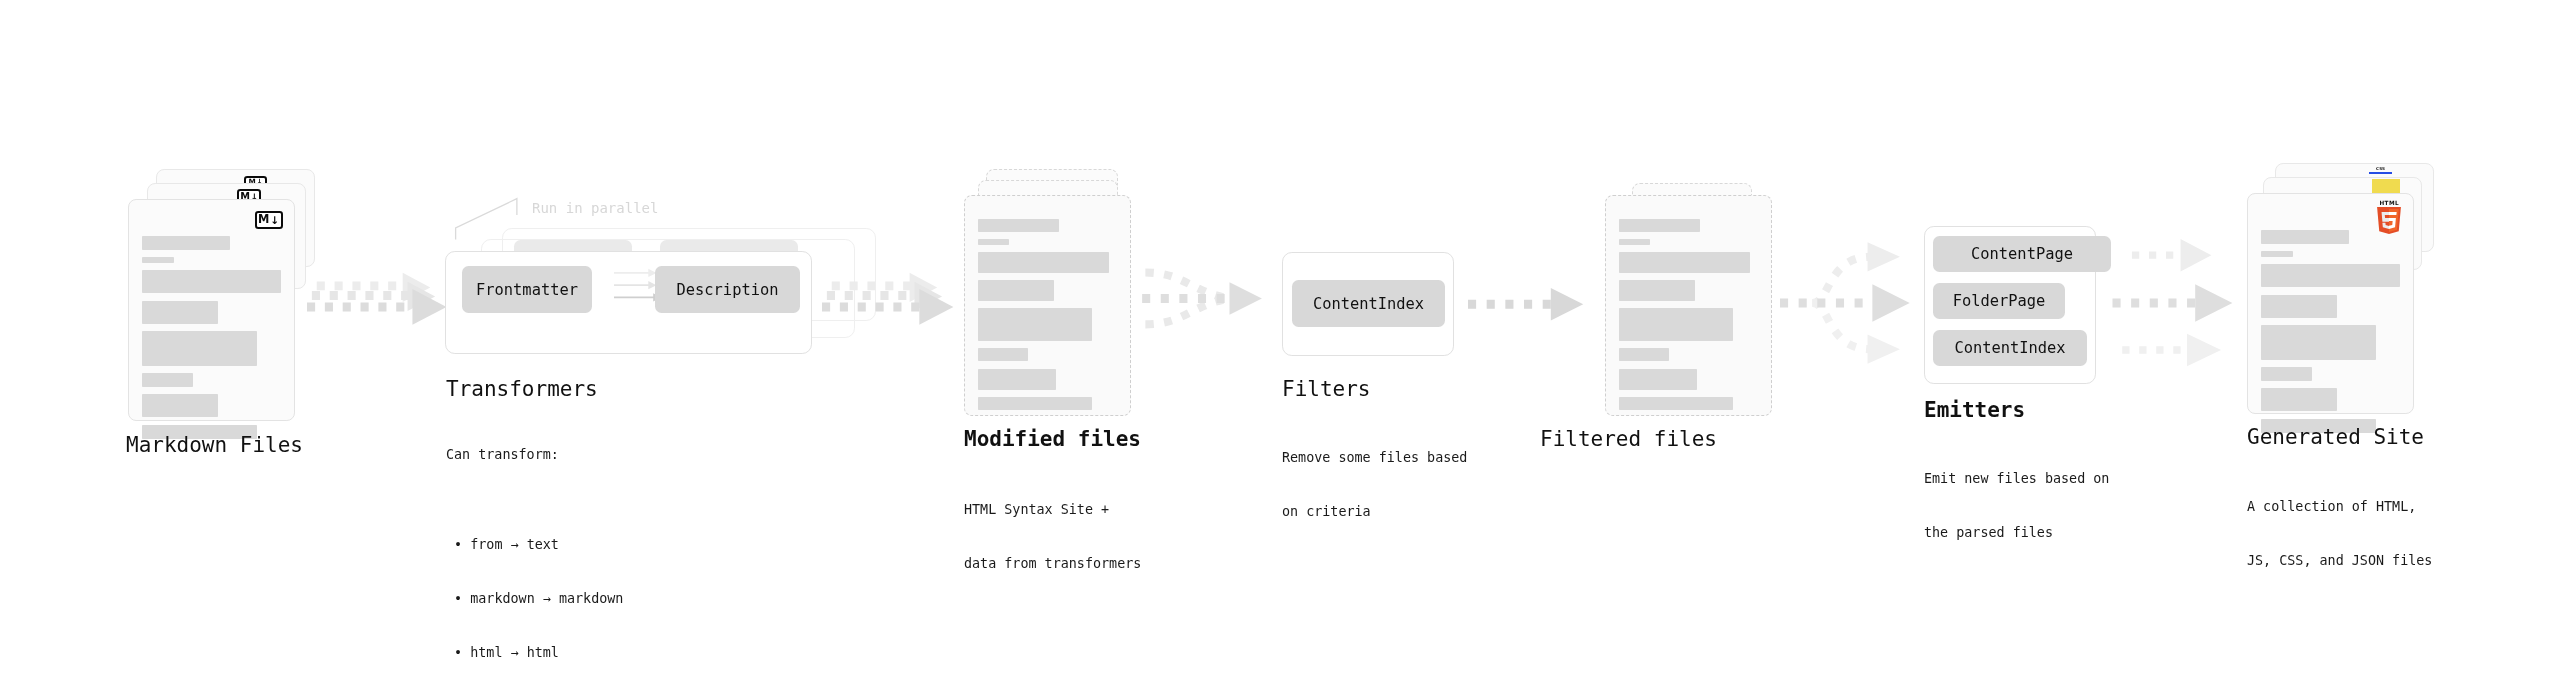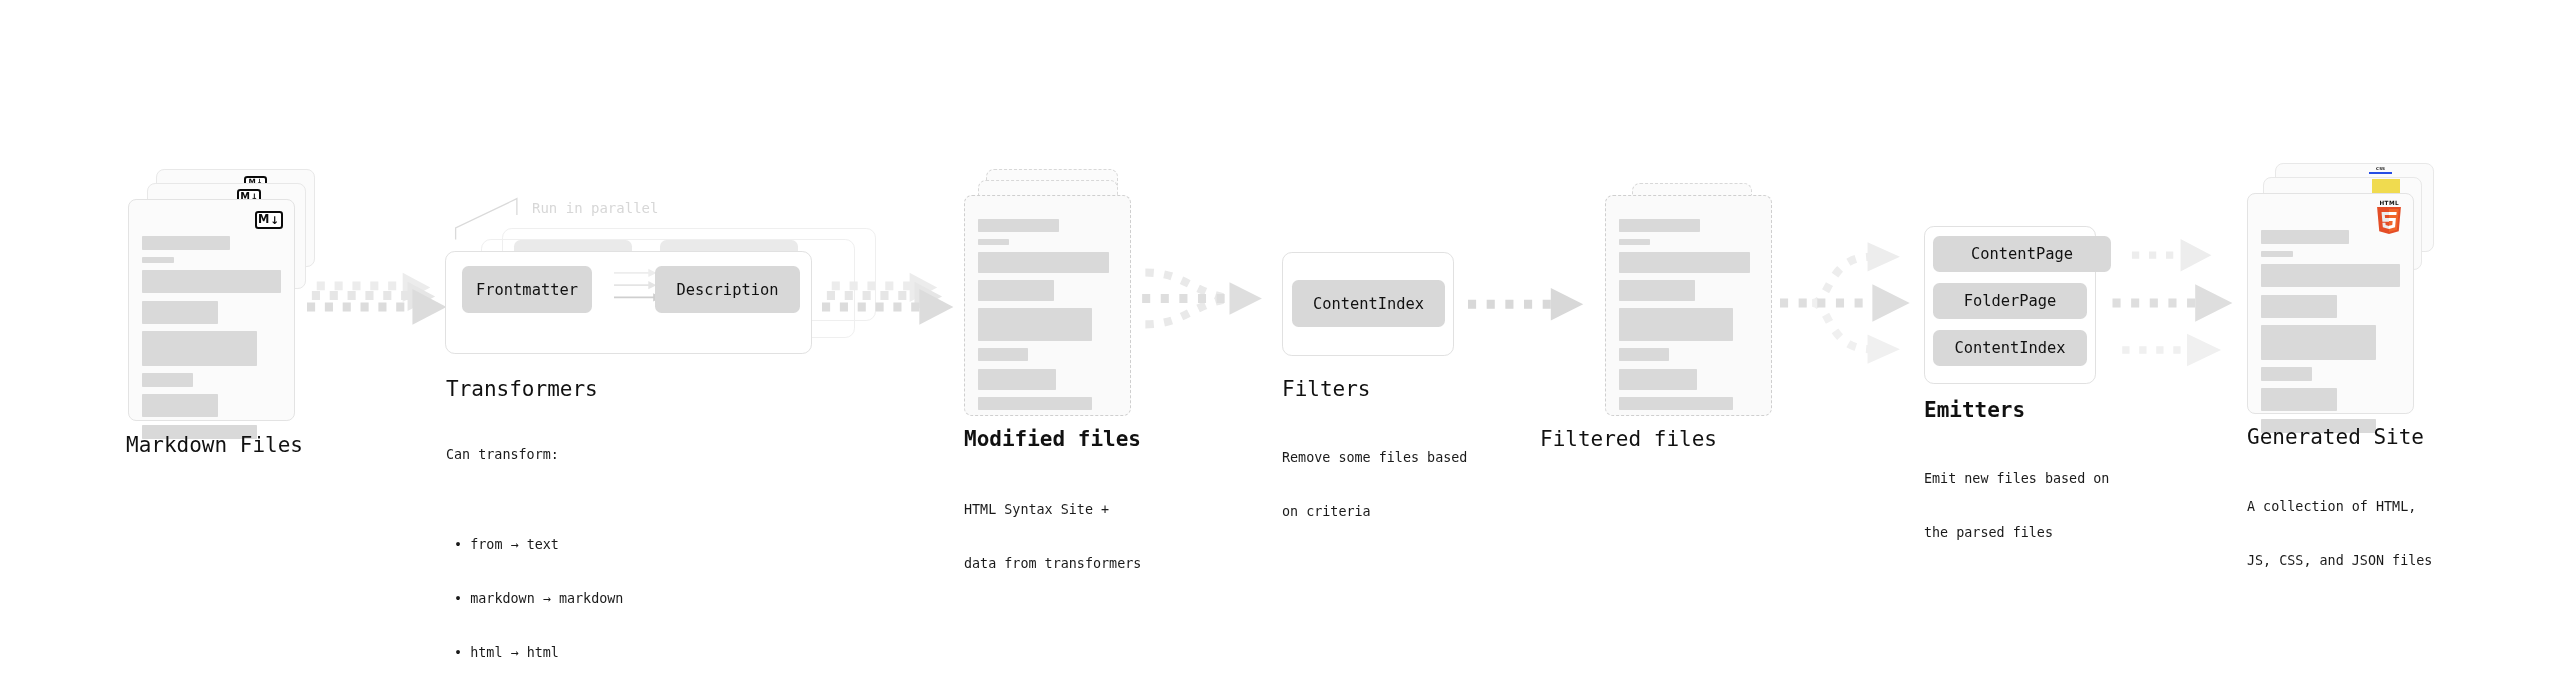--- a/index.html
+++ b/index.html
@@ -286,21 +286,21 @@
       <g fill="none" stroke="#dedede" stroke-width="11" stroke-dasharray="10 13">
         <line x1="0" y1="85" x2="118" y2="85"></line>
       </g>
       <polygon points="114,62 160,85 114,108" fill="#dedede"></polygon>
     </svg>
   </div>
 
   <div class="node">
     <div class="gbox" style="left:1924px;top:226px;width:172px;height:158px;"></div>
     <div class="chip" style="left:1933px;top:236px;width:178px;height:36px;">ContentPage</div>
-    <div class="chip" style="left:1933px;top:283px;width:154px;height:36px;">FolderPage</div>
+    <div class="chip" style="left:1933px;top:283px;width:132px;height:36px;">FolderPage</div>
     <div class="chip" style="left:1933px;top:330px;width:154px;height:36px;">ContentIndex</div>
 
     <div class="title" style="left:1924px;top:398px;font-weight:bold;">Emitters</div>
     <div class="sub" style="left:1924px;top:434px;">
       <div>Emit new files based on</div>
       <div>the parsed files</div>
     </div>
   </div>
 
   <div class="node" style="left:2106px;top:234px;">

